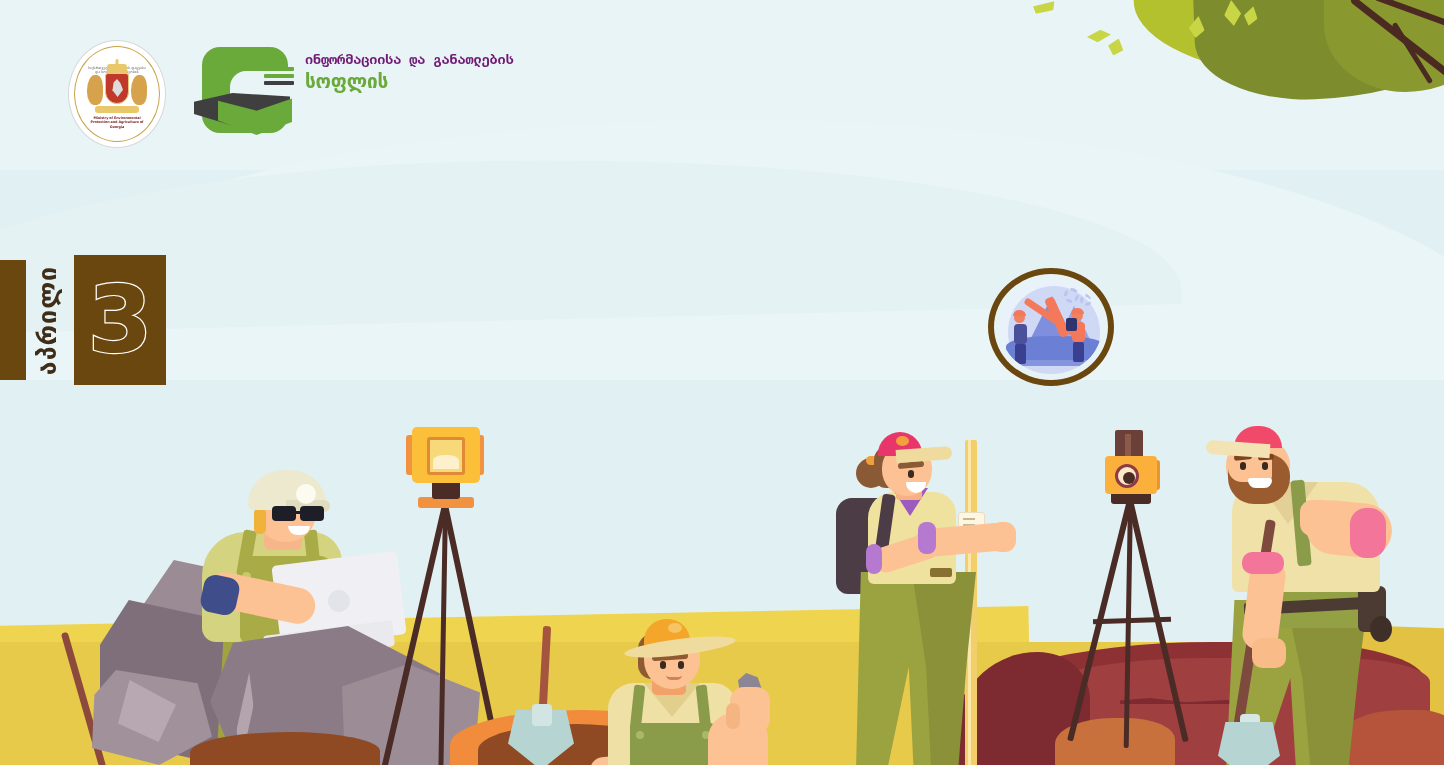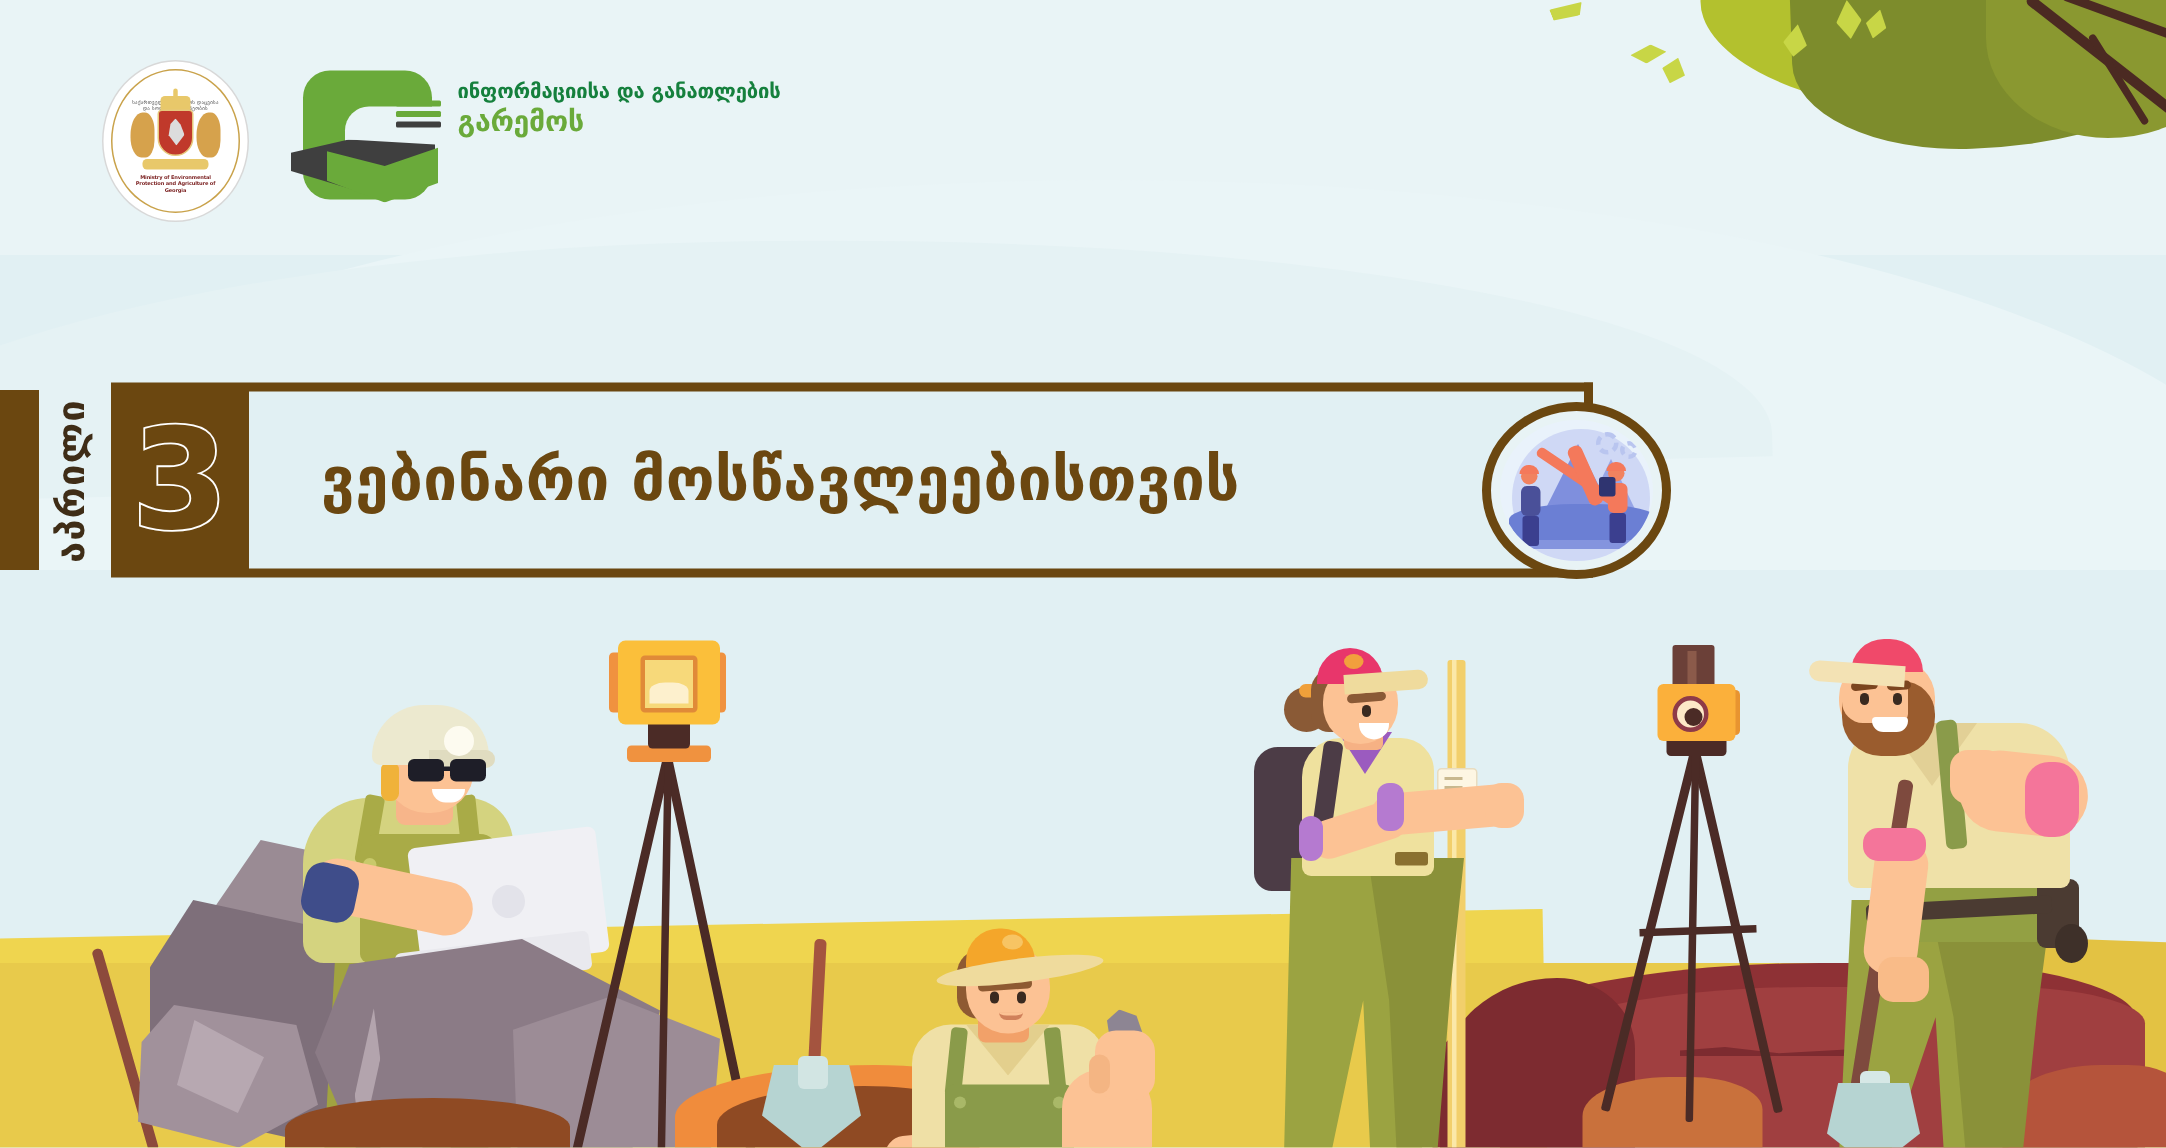--- a/index.html
+++ b/index.html
@@ -127,21 +127,21 @@
     position:absolute; left:18px; top:52px; width:74px; height:38px;
     background:#6aaa3a;
     clip-path:polygon(0 10%,52% 36%,100% 4%,100% 66%,52% 100%,0 62%);
   }
   .mark-bars { position:absolute; left:64px; top:22px; width:30px; }
   .mark-bars i { display:block; height:4px; background:#6aaa3a; margin-bottom:3px; border-radius:1px; }
   .mark-bars i.dk { background:#3f3f3f; }
 
   .eiec-text { position:absolute; left:105px; top:8px; width:235px; }
   .eiec-l1 { font-size:20.5px; font-weight:bold; color:#5f9c34; line-height:1.12; letter-spacing:-0.3px; }
-  .eiec-l2 { font-size:13.5px; font-weight:bold; color:#15803d; line-height:1.24; letter-spacing:-0.1px; }
+  .eiec-l2 { font-size:13.5px; font-weight:bold; color:#701a75; line-height:1.24; letter-spacing:-0.1px;font-family:Liberation Mono, monospace; }
   .eiec-l3 { font-size:19px; font-weight:bold; color:#6aaa3a; line-height:1.2; letter-spacing:-0.2px; }
 
   
   .main-title {
     position:absolute; left:221px; top:190px;
     font-size:45px; font-weight:bold; color:#1b1b1b;
     letter-spacing:0.5px; line-height:1;
   }
 
   
@@ -630,36 +630,33 @@
         <div class="mark-bars">
           <i></i>
           <i></i>
           <i class="dk"></i>
         </div>
         <div class="mark-book-dark"></div>
         <div class="mark-book-green"></div>
       </div>
       <div class="eiec-text">
         <div class="eiec-l2">ინფორმაციისა და განათლების</div>
-        <div class="eiec-l3">გარემოს</div>
+        <div class="eiec-l3">სოფლის</div>
       </div>
     </div>
   </div>
 
 
   <div class="banner-row">
     <div class="edge-block"></div>
     <div class="month-label">
       <span>აპრილი</span>
     </div>
     <div class="num-box">
       <span>3</span>
-    </div>
-    <div class="banner-plate">
-      <div class="banner-text">ვებინარი მოსწავლეებისთვის</div>
     </div>
   </div>
 
   <div class="badge">
     <div class="badge-inner">
       <div class="badge-circ"></div>
       <div class="mtn-a"></div>
       <div class="mtn-b"></div>
       <div class="gear g1"></div>
       <div class="gear g2"></div>

